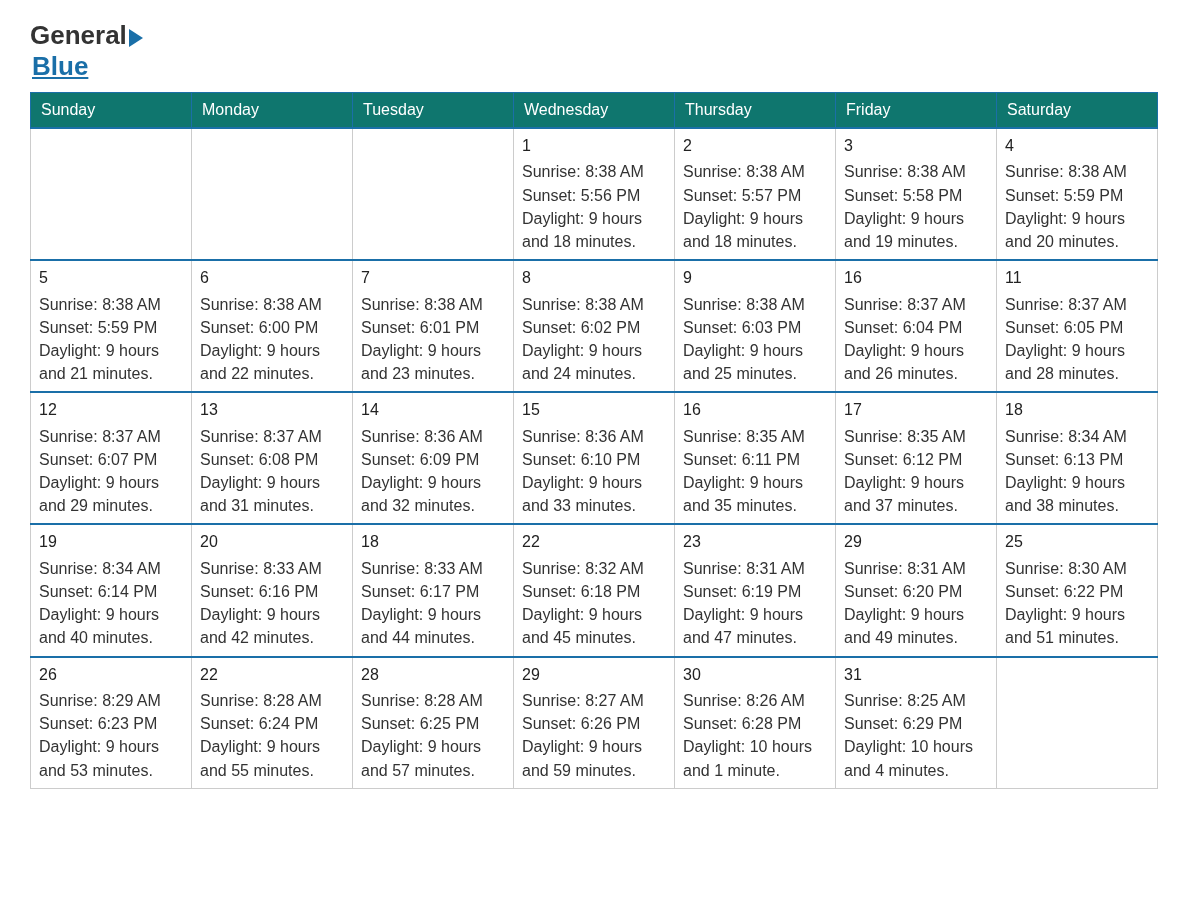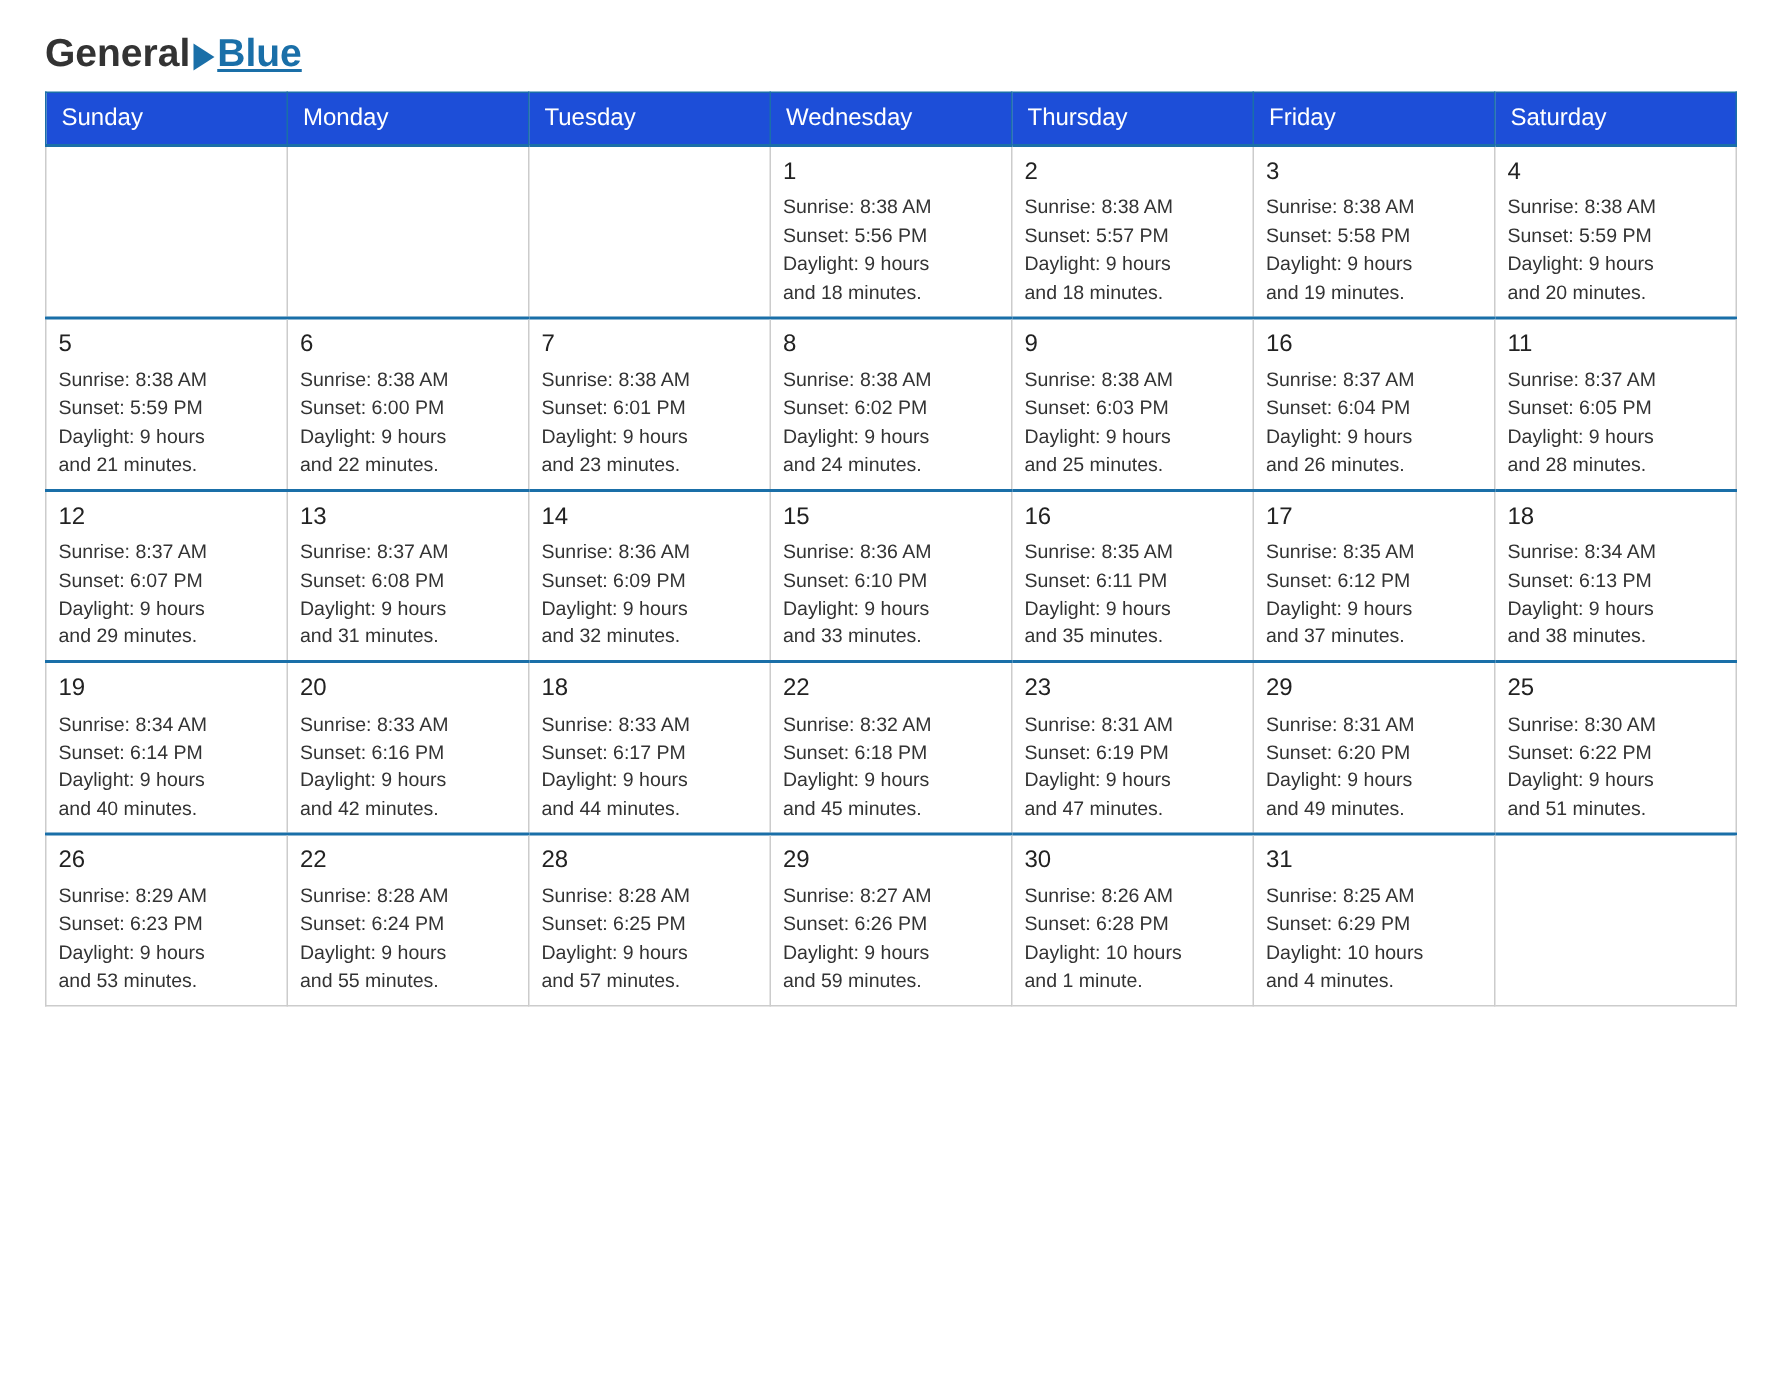--- a/index.html
+++ b/index.html
@@ -43,21 +43,21 @@
       font-size: 20px;
       color: #444;
       margin-top: 4px;
     }
     .calendar {
       width: 100%;
       border-collapse: collapse;
       margin-top: 10px;
     }
     .calendar th {
-      background-color: #1d4ed8;
+      background-color: #0f766e;
       color: #fff;
       font-size: 16px;
       font-weight: normal;
       padding: 8px 10px;
       text-align: left;
       border: 1px solid #1a6fa8;
     }
     .calendar td {
       vertical-align: top;
       padding: 6px 8px;
@@ -69,36 +69,36 @@
       line-height: 1.4;
     }
     .day-number {
       font-size: 16px;
       font-weight: normal;
       color: #222;
       display: block;
       margin-bottom: 3px;
     }
     .day-info {
-      font-size: 13px;
+      font-size: 16px;
       color: #333;
       line-height: 1.45;
     }
     .calendar tr td {
       border-top: 2px solid #1a6fa8;
     }
     .calendar tbody tr:not(:first-child) td {
       border-top: 2px solid #1a6fa8;
     }
     .empty-cell {
       background: #fff;
     }
     .logo-wrapper {
       display: flex;
-      flex-direction: row;
+      flex-direction: column;
       align-items: flex-start;
     }
     .logo-line1 {
       display: flex;
       align-items: center;
     }
     .logo-line2 {
       display: flex;
       align-items: center;
       margin-left: 2px;

